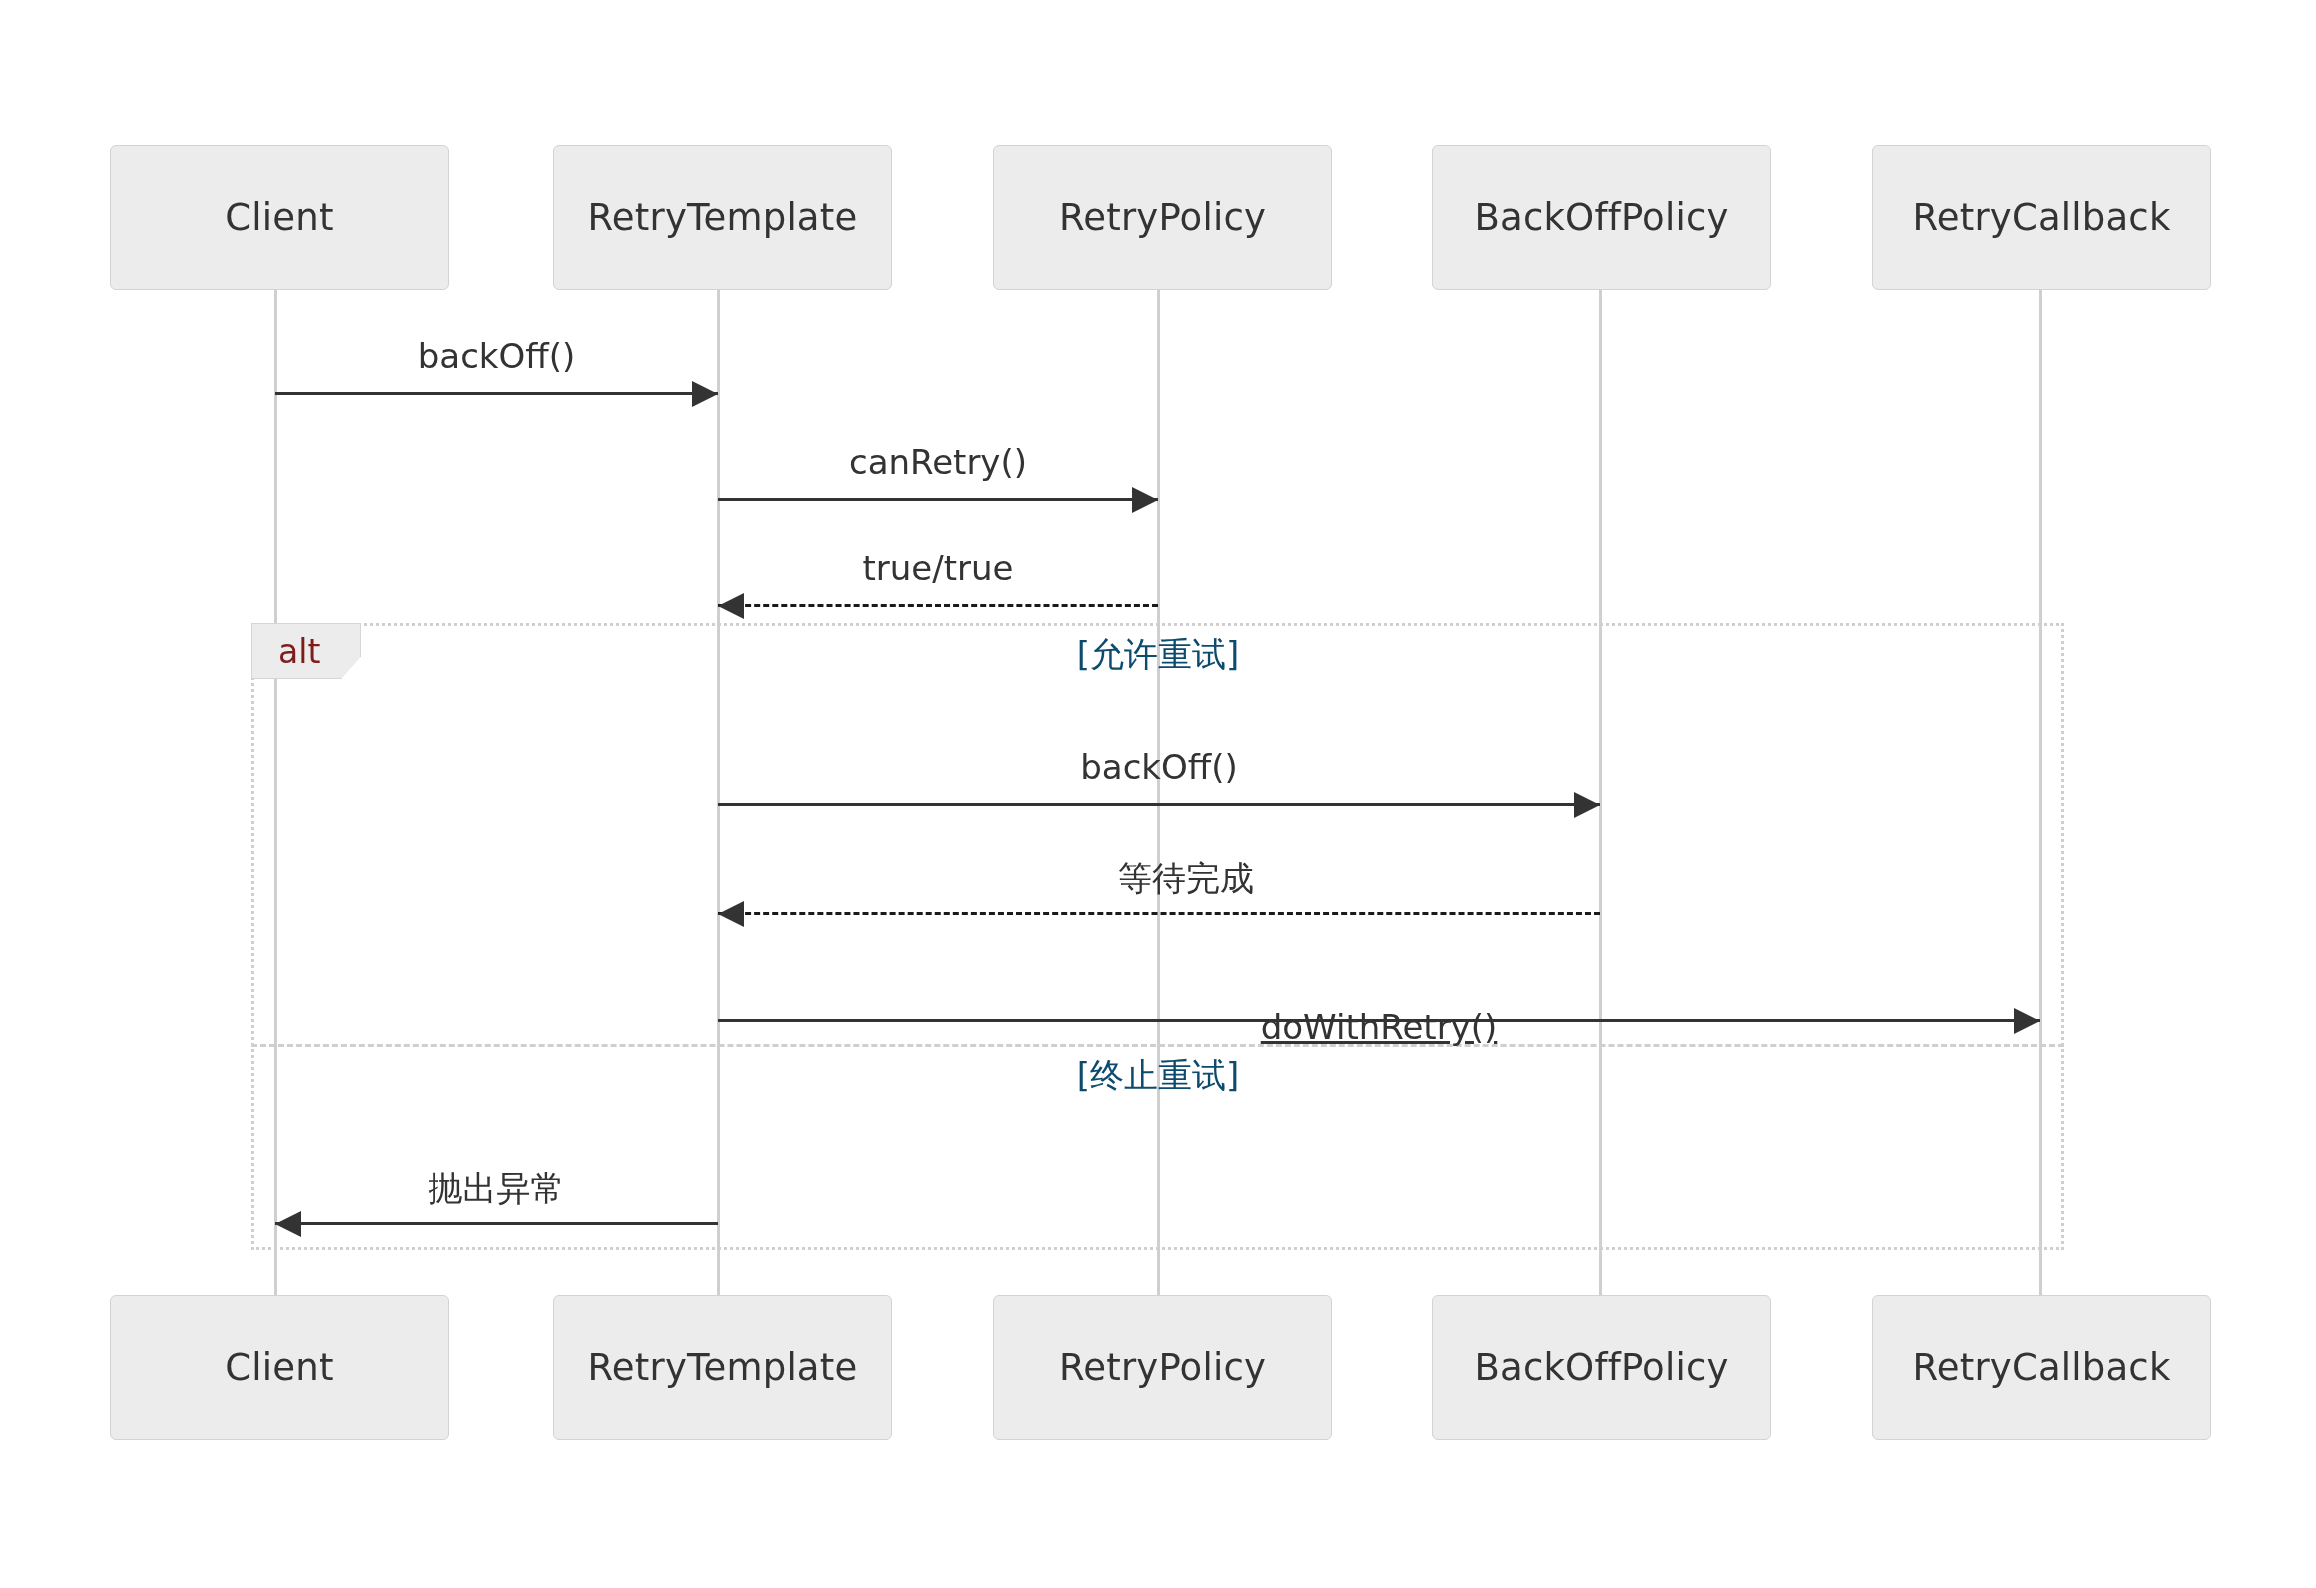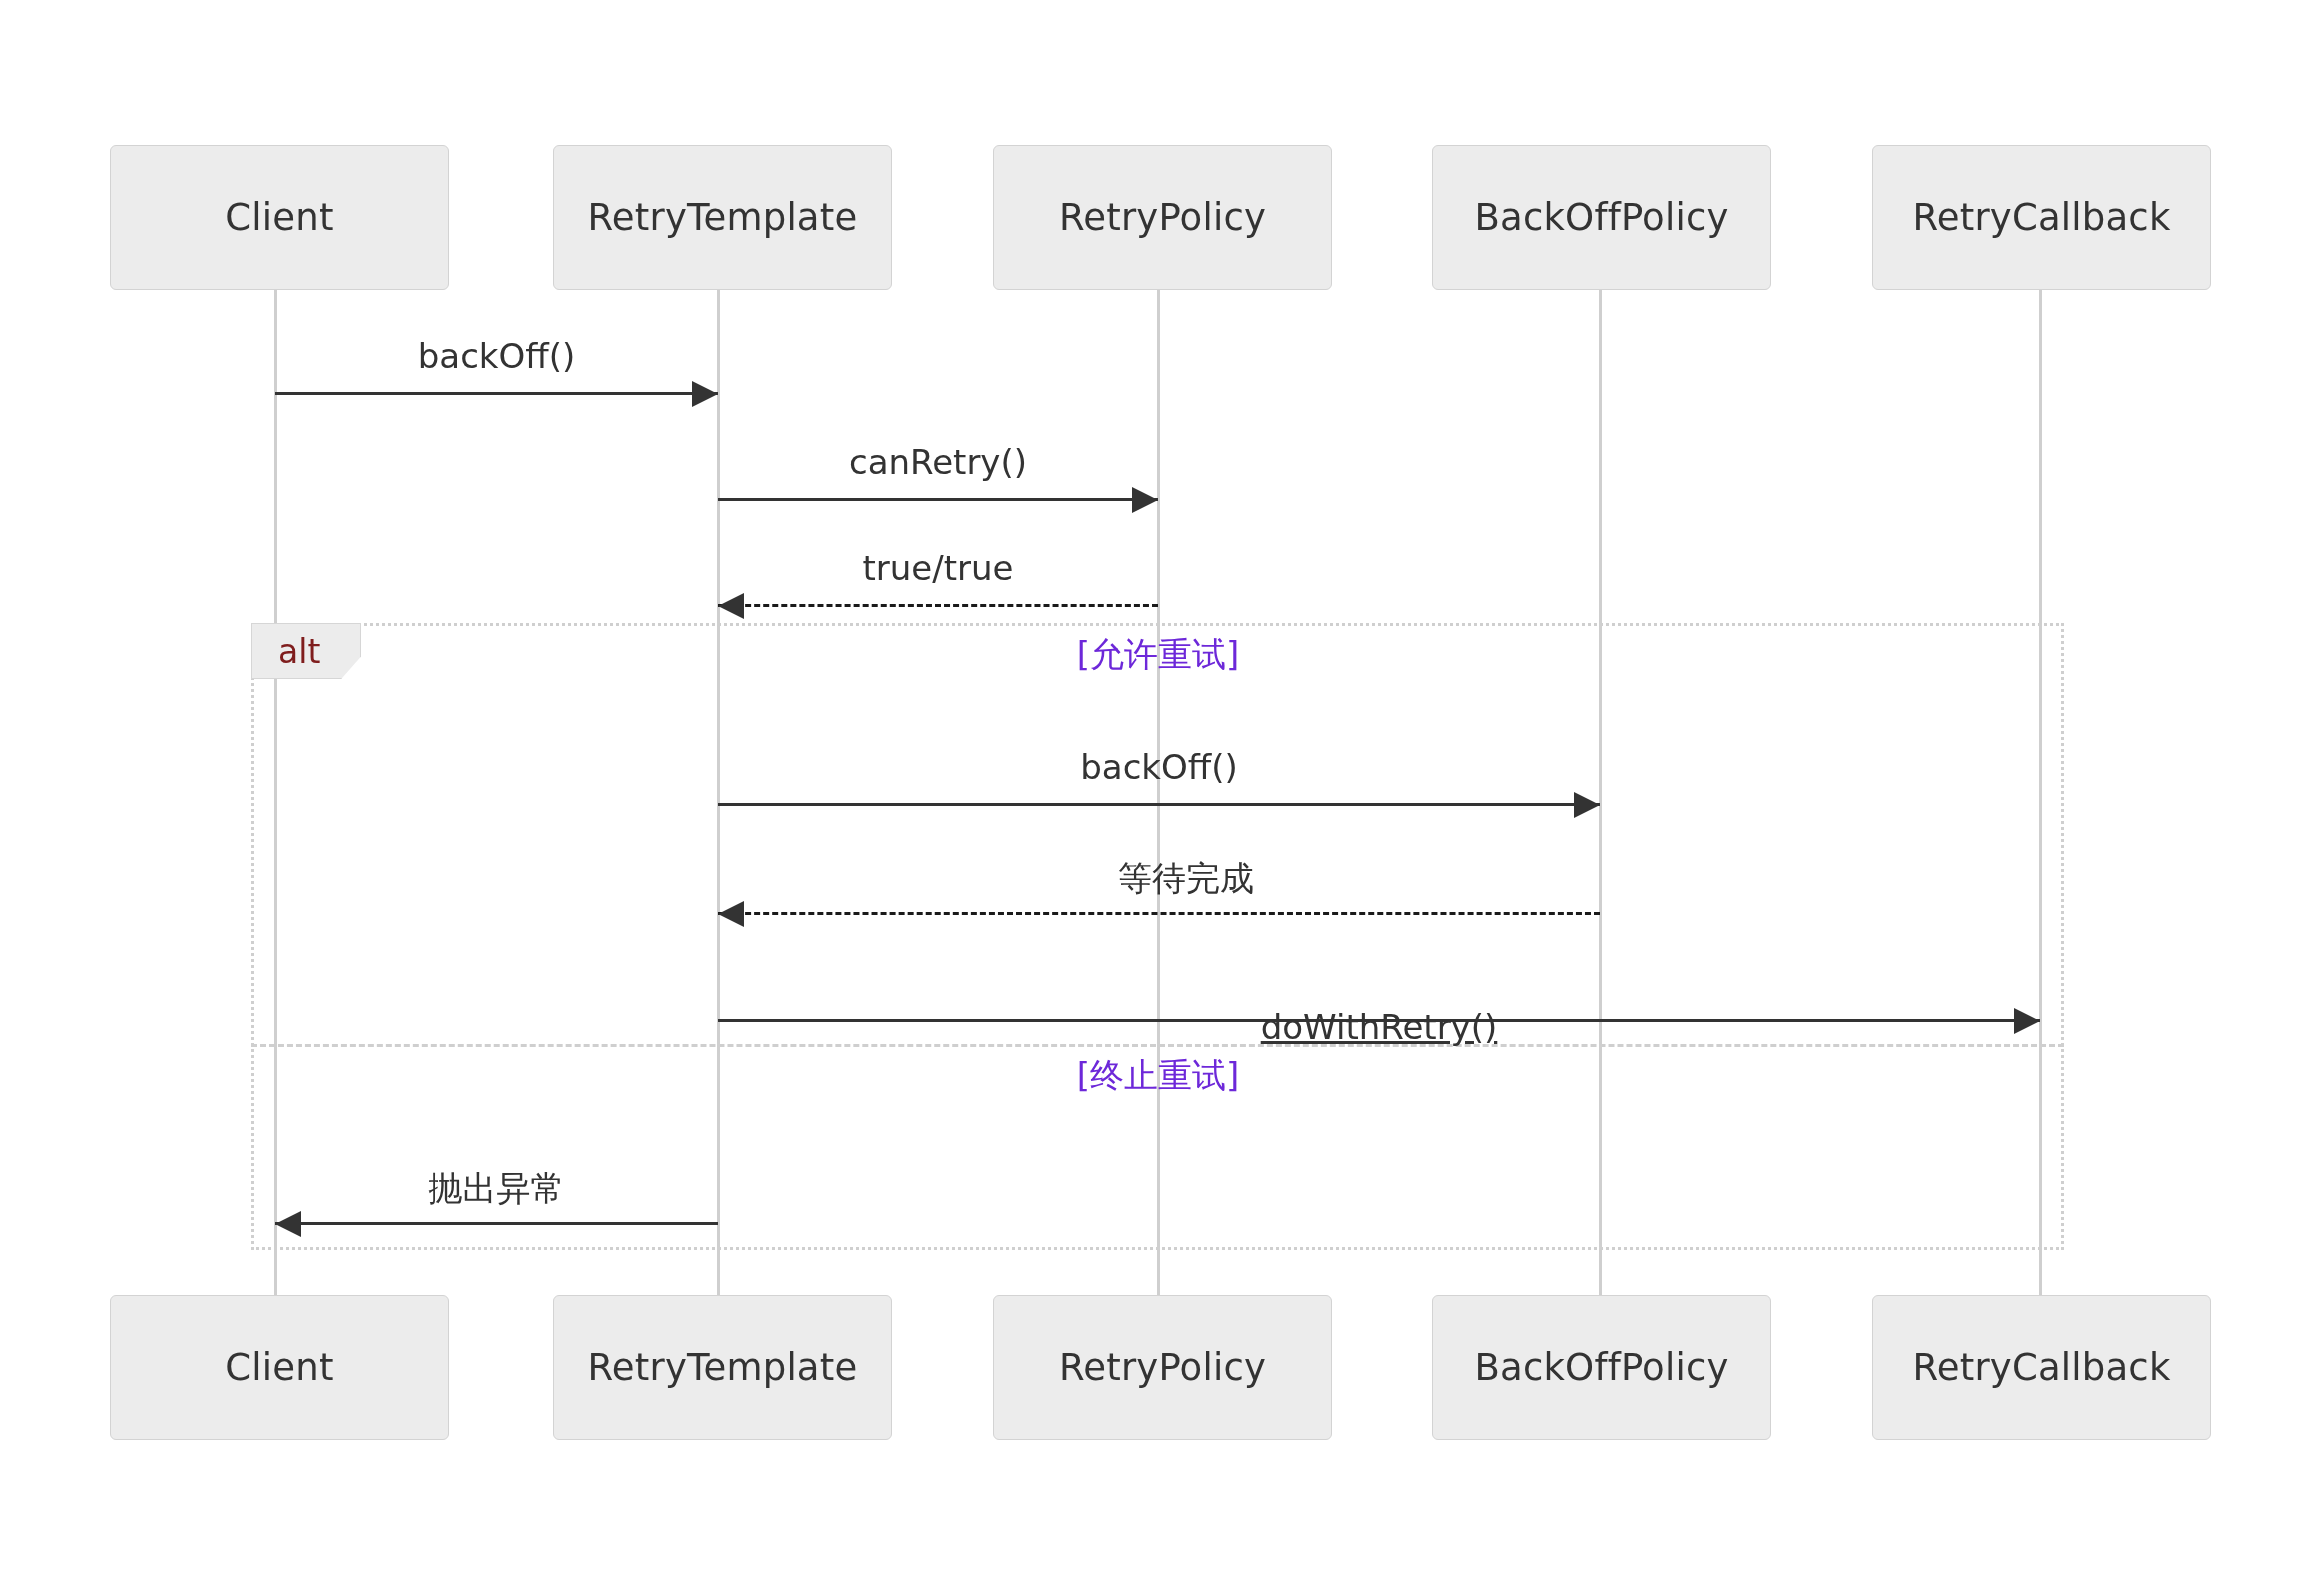--- a/index.html
+++ b/index.html
@@ -18,21 +18,21 @@
   .arrowhead.left{border-top:13px solid transparent;border-bottom:13px solid transparent;border-right:26px solid #333333;}
   .msg-label{position:absolute;color:#333333;font-size:34px;white-space:nowrap;transform:translateX(-50%);}
   .alt-frame{position:absolute;border:3px dotted #cfcfcf;box-sizing:border-box;}
   .alt-divider{position:absolute;height:0;border-top:3px dashed #cfcfcf;}
   .alt-tag{
     position:absolute;background:#ececec;border:1px solid #d6d6d6;
     color:#7f1d1d;font-size:33px;display:flex;align-items:center;
     padding-left:26px;box-sizing:border-box;
     clip-path:polygon(0 0, 100% 0, 100% 60%, 82% 100%, 0 100%);
   }
-  .alt-cond{position:absolute;color:#6d28d9;font-size:34px;white-space:nowrap;transform:translateX(-50%);}
+  .alt-cond{position:absolute;color:#0c4a6e;font-size:34px;white-space:nowrap;transform:translateX(-50%);}
 </style>
 </head>
 <body>
 
 <div id="stage">
     <div class="lifeline" style="left: 274px; top: 288px; height: 1007px;"></div>
     <div class="lifeline" style="left: 717px; top: 288px; height: 1007px;"></div>
     <div class="lifeline" style="left: 1157px; top: 288px; height: 1007px;"></div>
     <div class="lifeline" style="left: 1599px; top: 288px; height: 1007px;"></div>
     <div class="lifeline" style="left: 2039px; top: 288px; height: 1007px;"></div>

